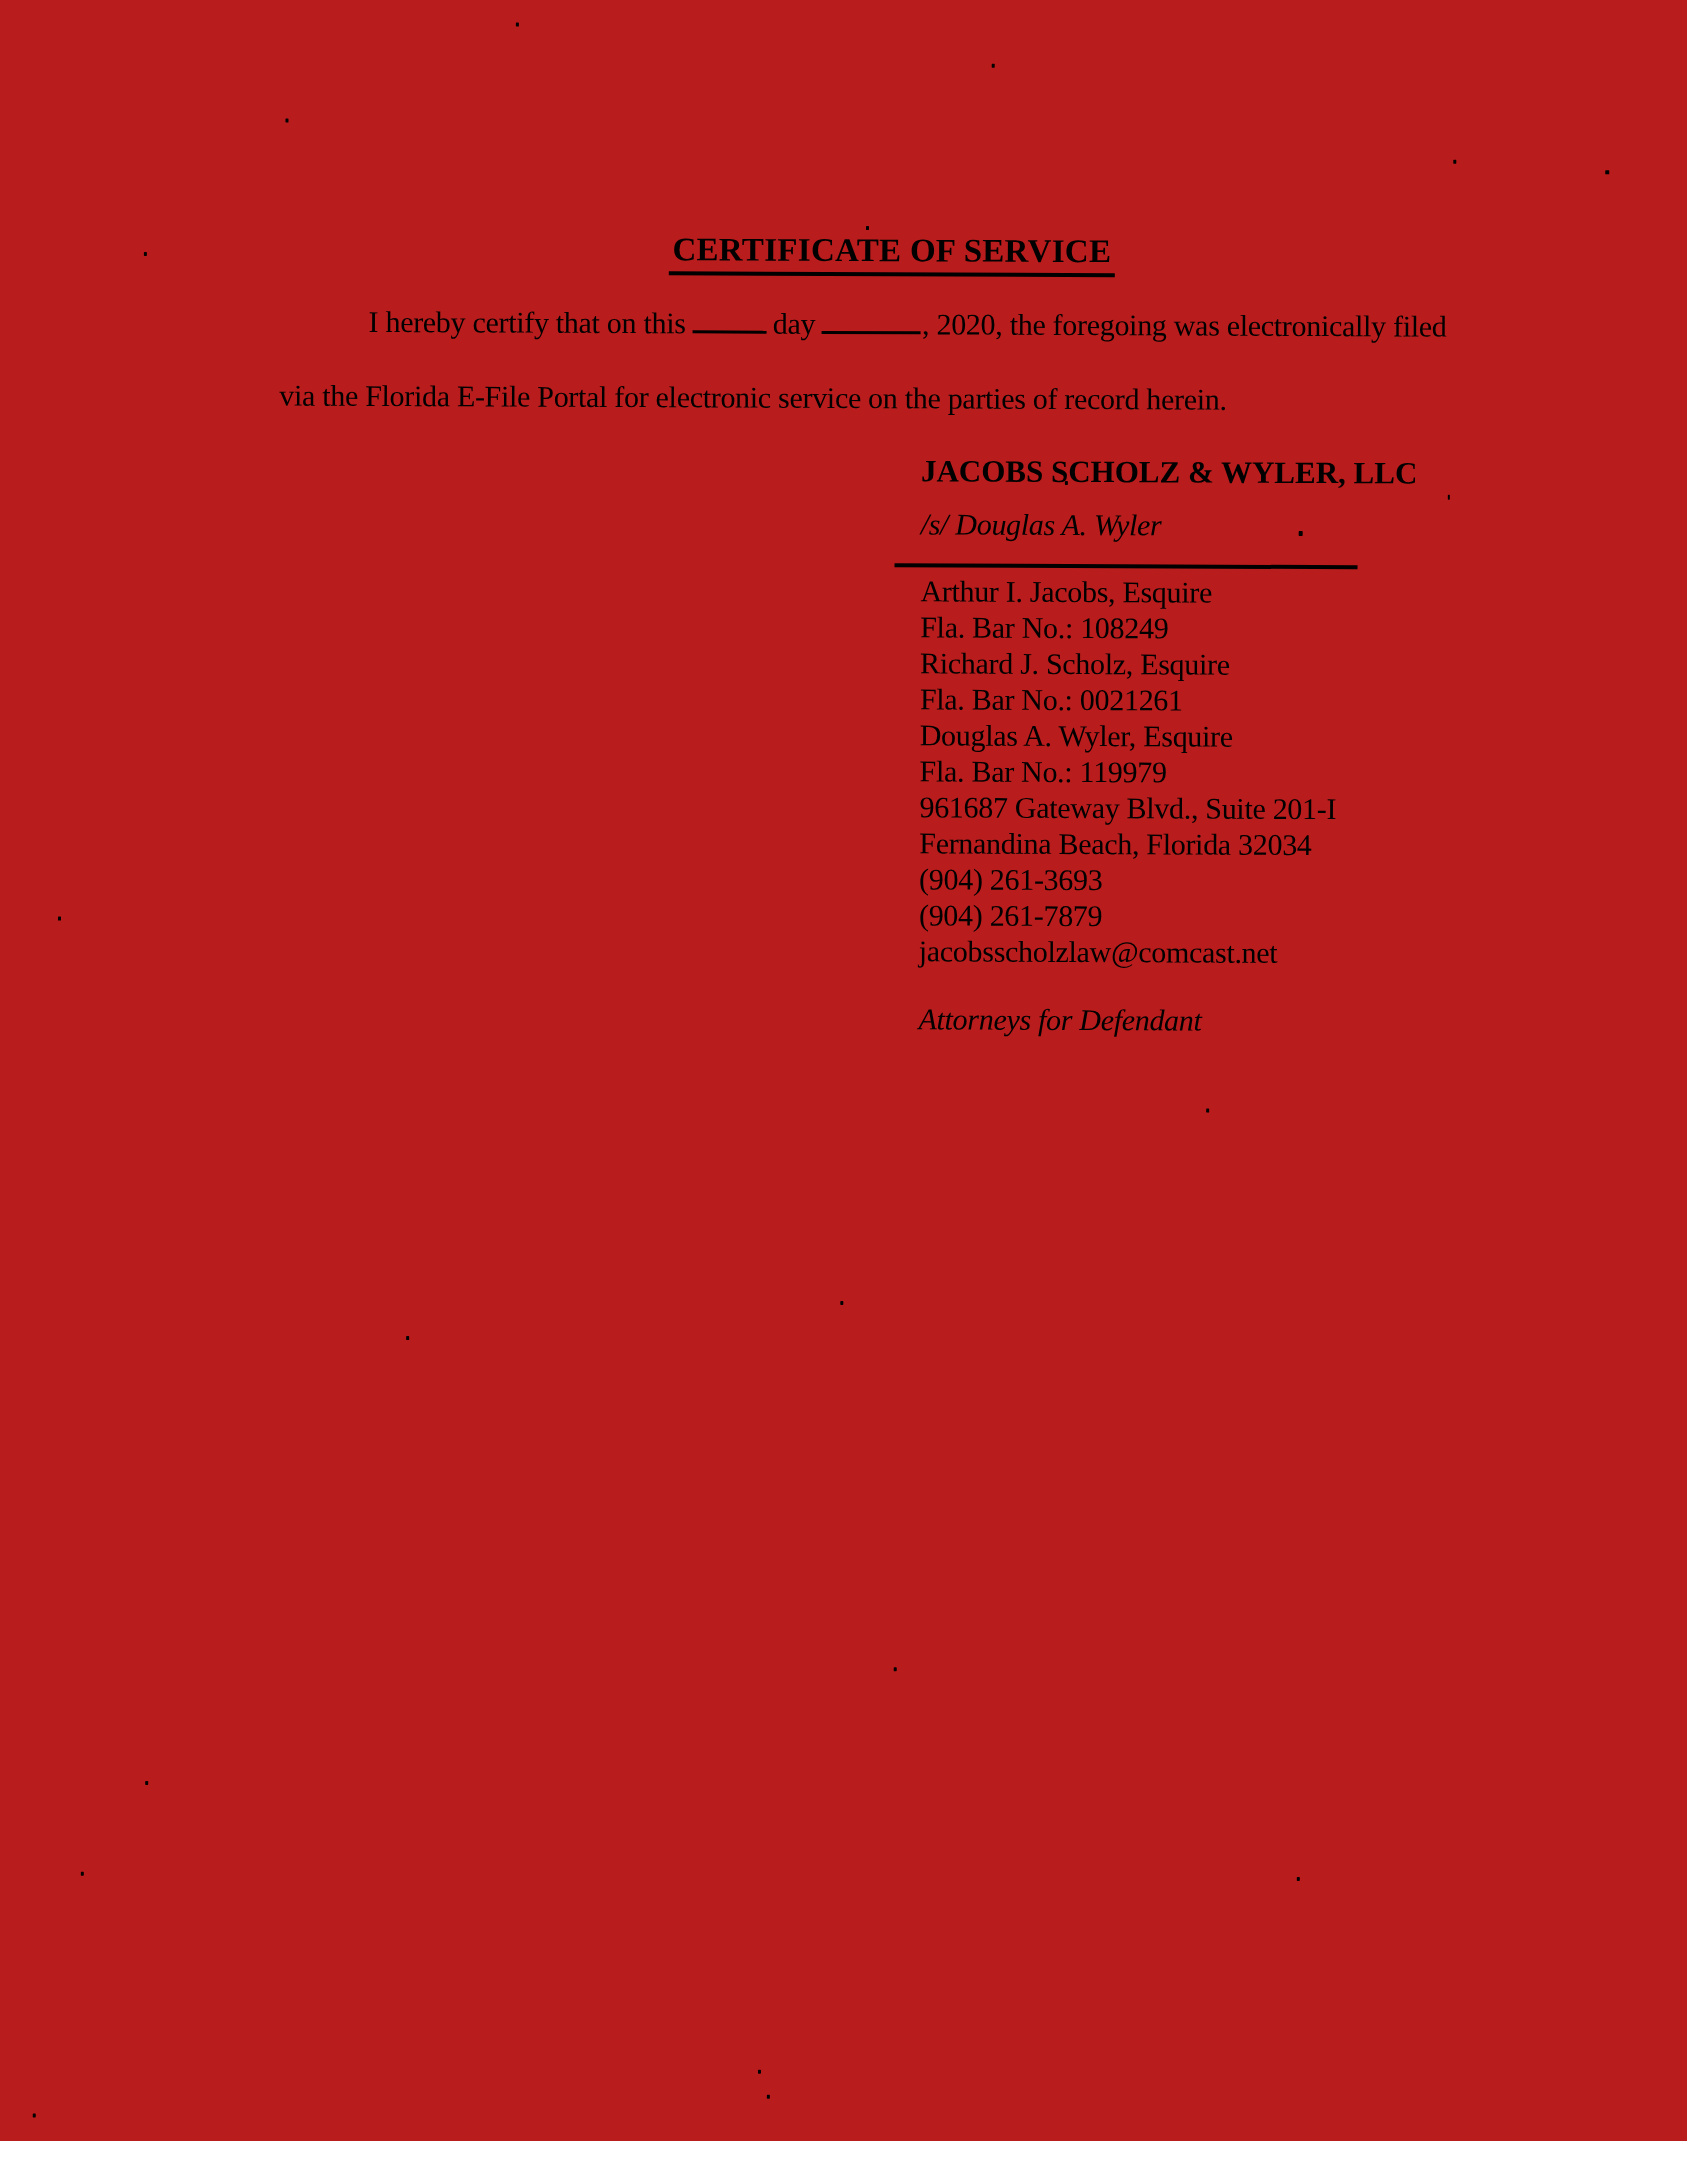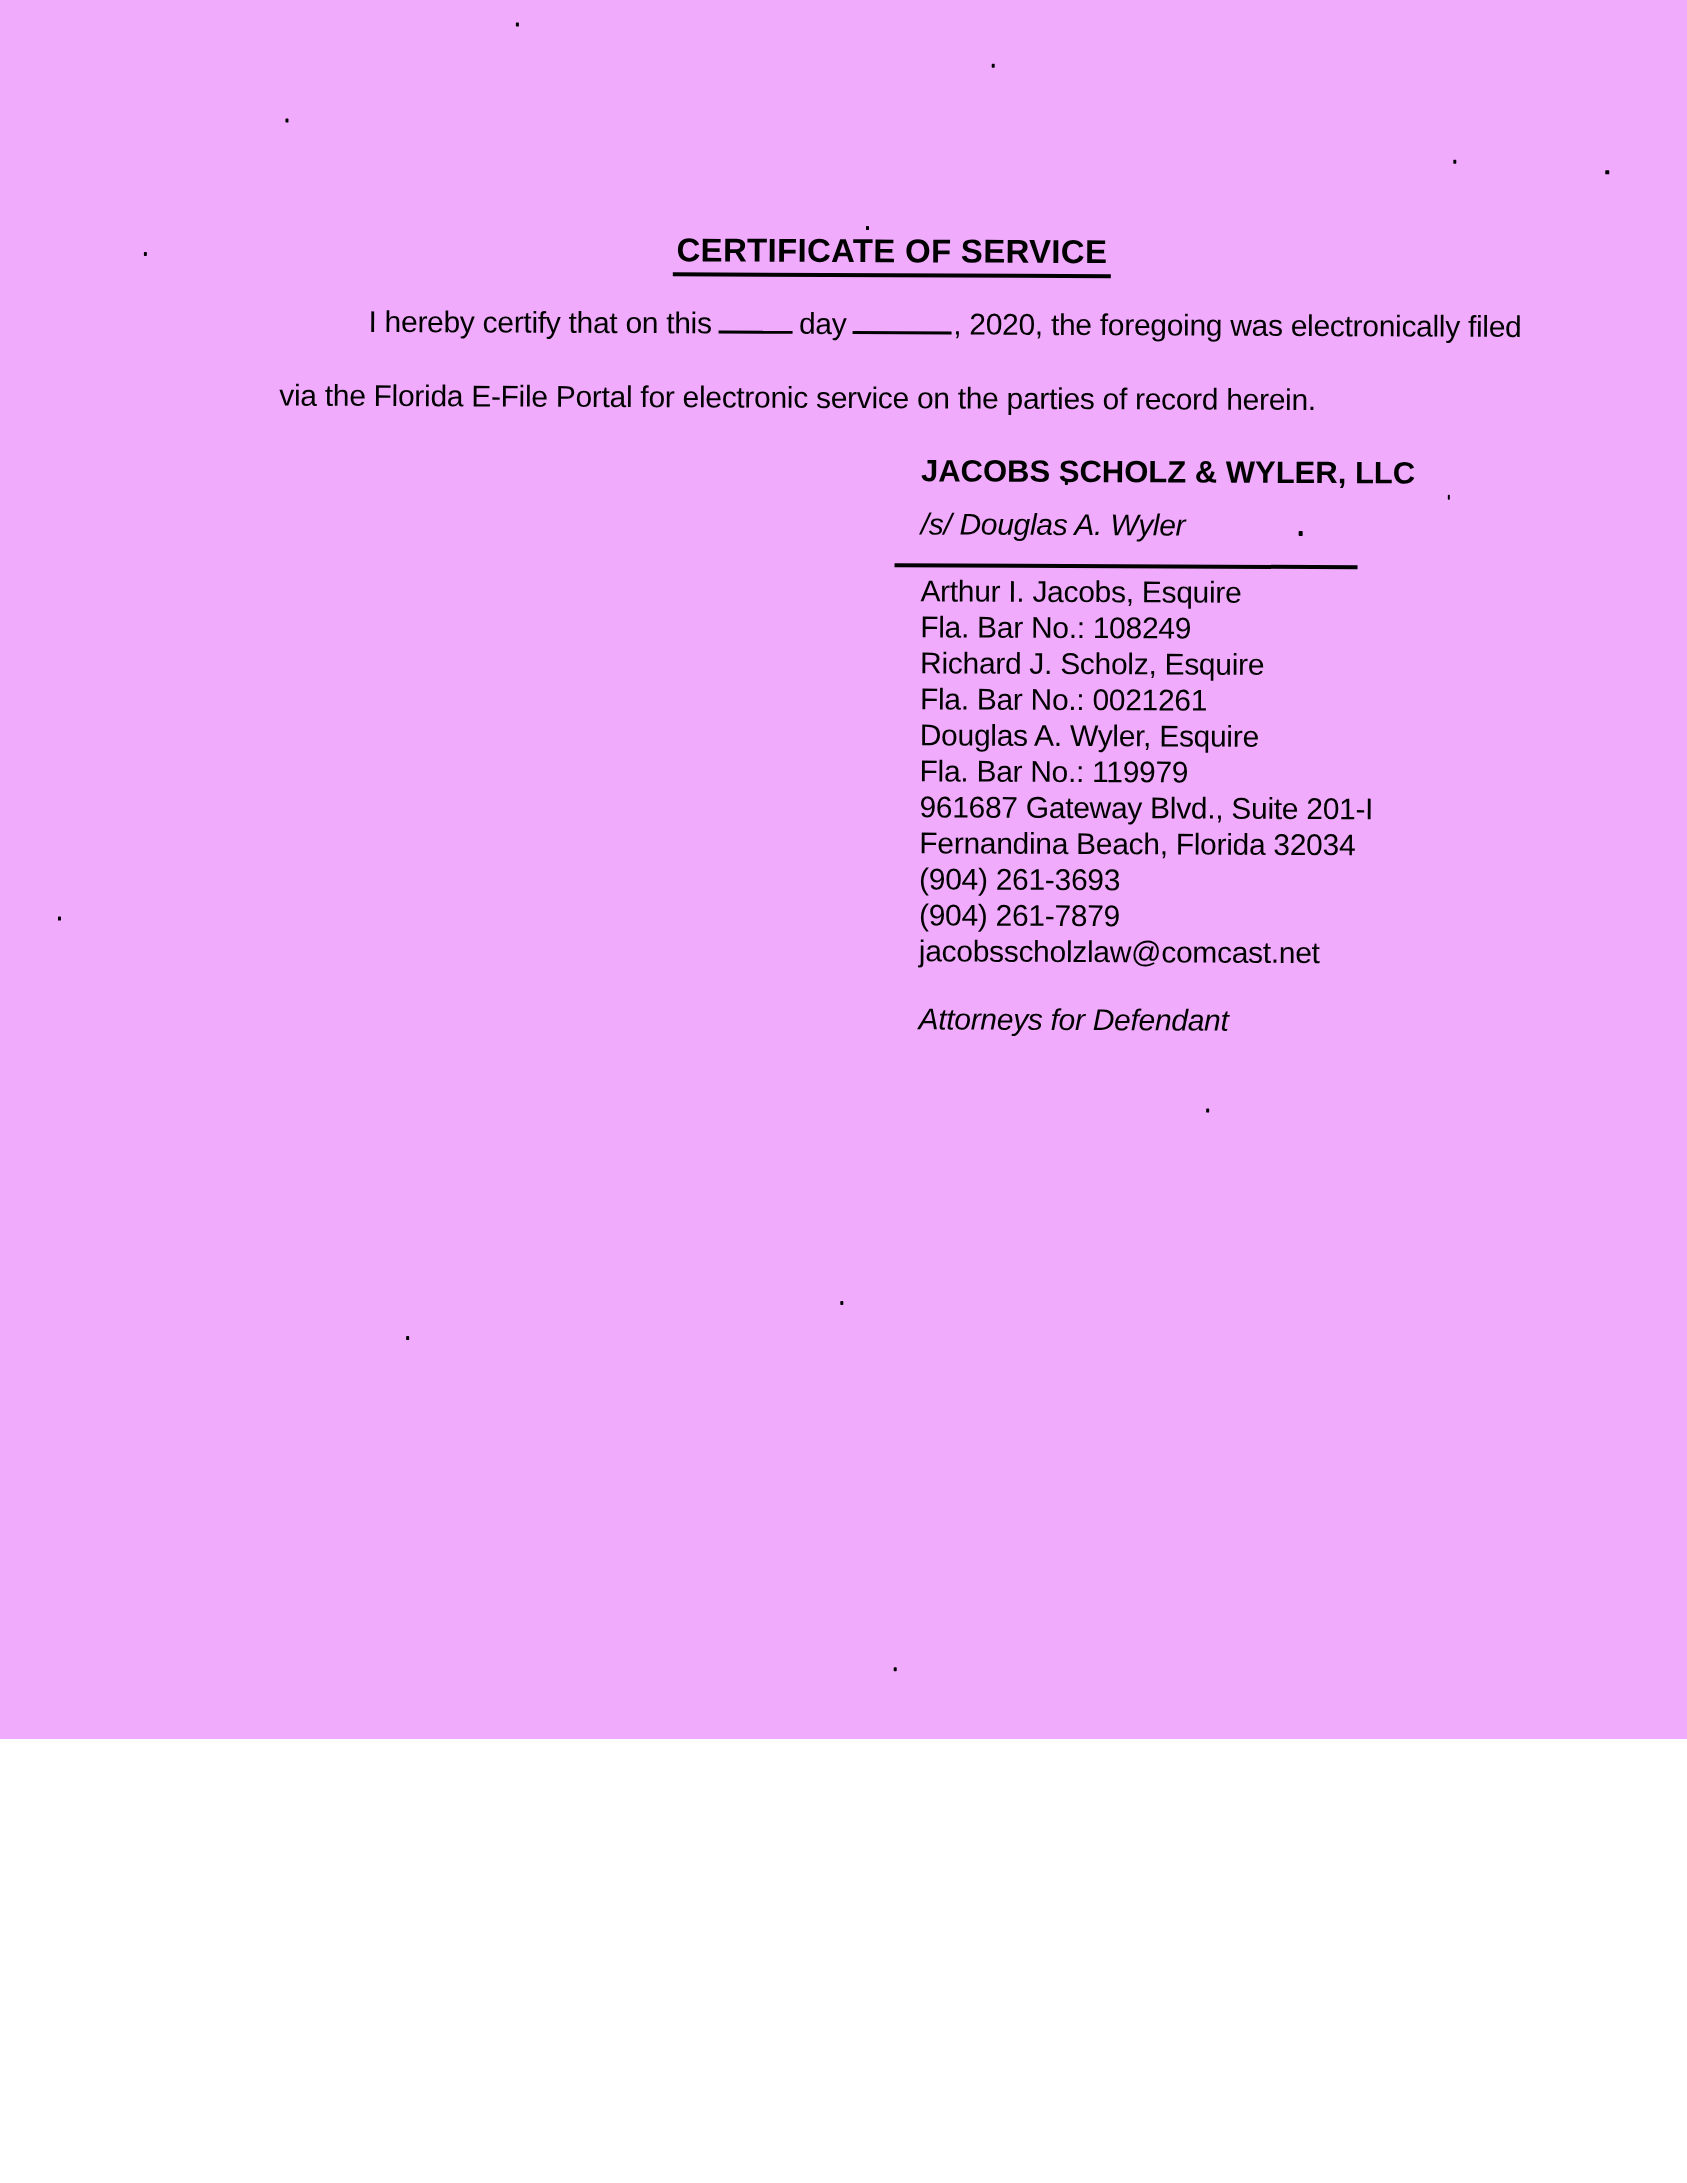--- a/index.html
+++ b/index.html
@@ -3,24 +3,24 @@
 <meta charset="utf-8">
 <style>
   html, body {
     margin: 0;
     padding: 0;
     background: #ffffff;
   }
   .page {
     position: relative;
     width: 1687px;
-    height: 1739px;
-    background: #f0abfc;
+    height: 2141px;
+    background: #b91c1c;
     color: #000000;
-    font-family: Liberation Sans, sans-serif;
+    font-family: Liberation Serif, serif;
     overflow: hidden;
   }
   
   .scan-skew {
     position: absolute;
     inset: 0;
     transform: rotate(0.25deg);
     transform-origin: 50% 0;
   }
 

